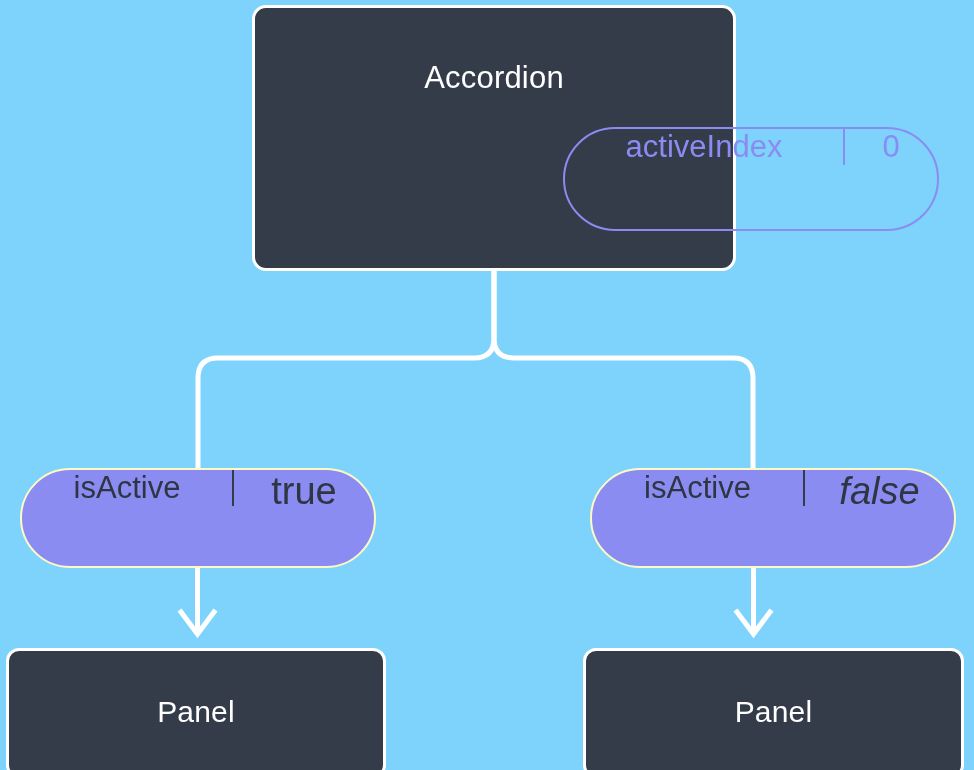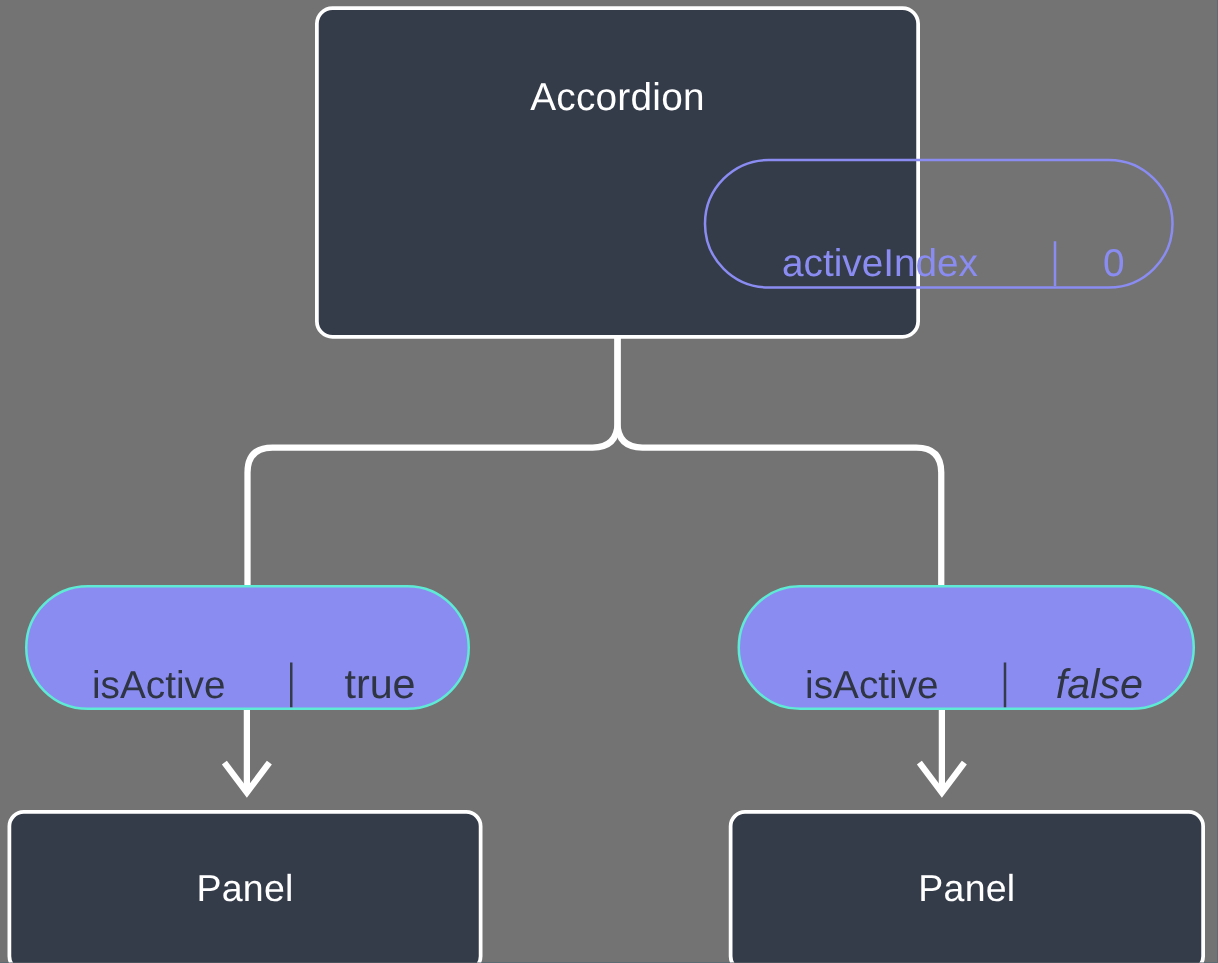--- a/index.html
+++ b/index.html
@@ -15,21 +15,21 @@
     overflow: hidden;
     font-family: "Liberation Sans", "DejaVu Sans", sans-serif;
     -webkit-font-smoothing: antialiased;
   }
 
   #diagram-root {
     position: absolute;
     left: 0; top: 0;
     width: 974px;
     height: 770px;
-    background: #737373;
+    background: #7dd3fc;
   }
 
   
   #connector-layer {
     position: absolute;
     left: 0; top: 0;
     width: 974px;
     height: 770px;
     pointer-events: none;
   }
@@ -80,21 +80,21 @@
 
   #accordion-title { top: 52px; }
   #panel-title-left  { top: 44px; font-size: 30px; }
   #panel-title-right { top: 44px; font-size: 30px; }
 
   
   .pill {
     position: absolute;
     box-sizing: border-box;
     display: flex;
-    align-items: flex-end;
+    align-items: flex-start;
     border-radius: 999px;
     overflow: hidden;
   }
   .pill .pill-key,
   .pill .pill-val {
     display: flex;
     align-items: center;
     justify-content: center;
     white-space: nowrap;
     box-sizing: border-box;
@@ -116,31 +116,31 @@
     border-right: 2px solid #8a8cf2;
   }
   #activeindex-pill .pill-val {
     flex: 1;
     color: #8a8cf2;
     font-size: 31px;
   }
 
   
   .pill-filled {
-    border: 2px solid #5eead4;
+    border: 2px solid #fef9c3;
     background: #8a8cf2;
   }
   .pill-filled .pill-key {
     color: #2f3542;
     font-size: 31px;
     border-right: 2px solid #343b49;
   }
   .pill-filled .pill-val {
     color: #2f3542;
-    font-size: 33px;
+    font-size: 38px;
   }
 
   #isactive-pill-left {
     left: 20px;
     top: 468px;
     width: 356px;
     height: 100px;
   }
   #isactive-pill-left .pill-key { width: 212px; }
   #isactive-pill-left .pill-val { flex: 1; }

